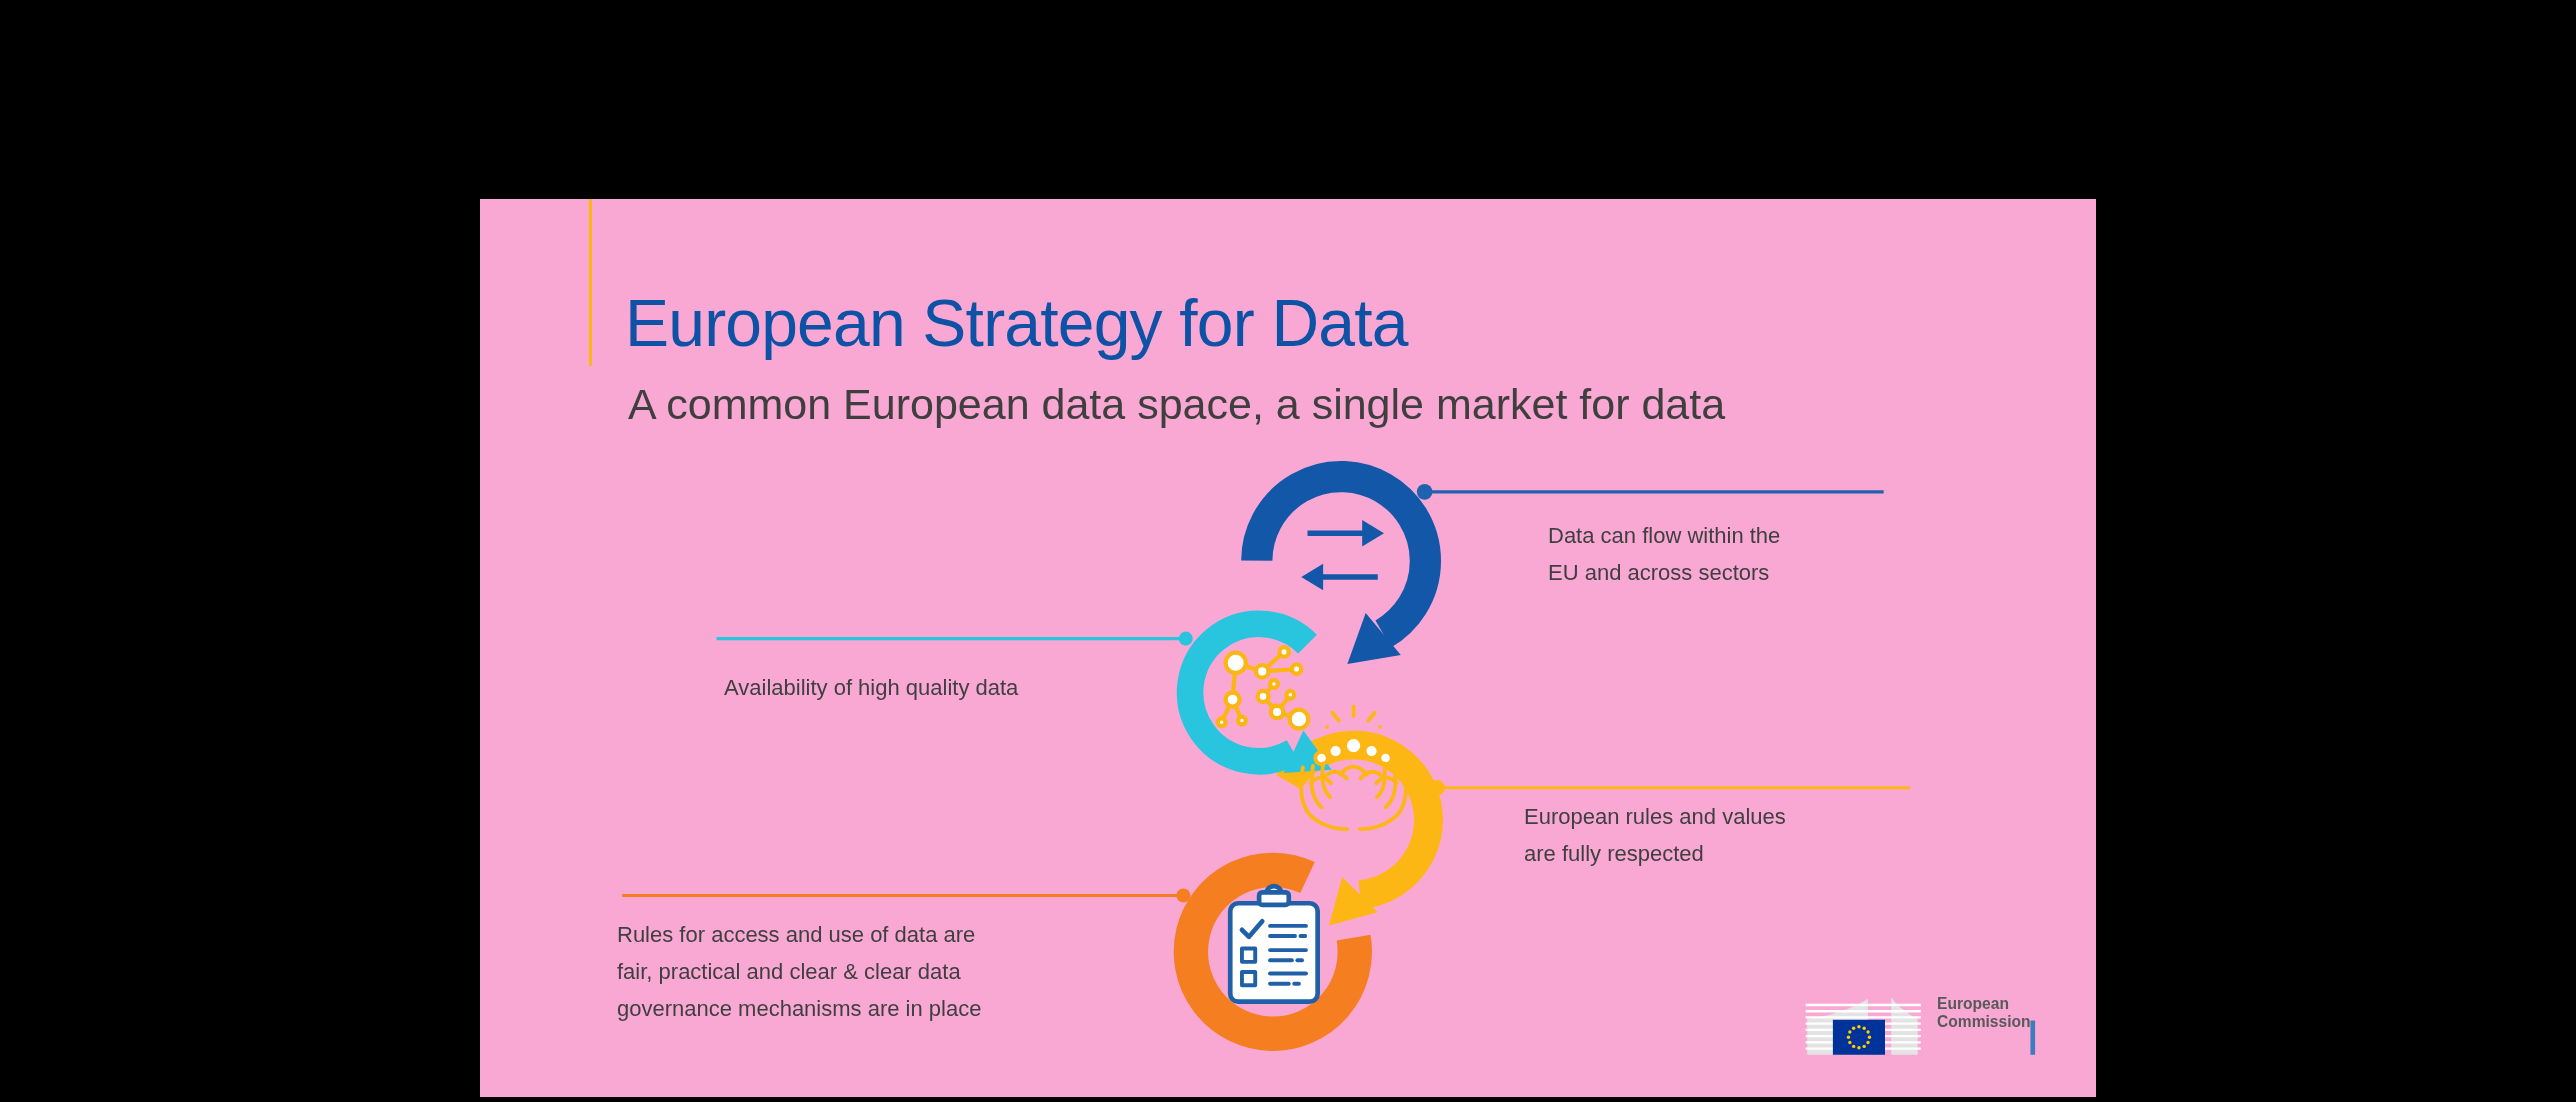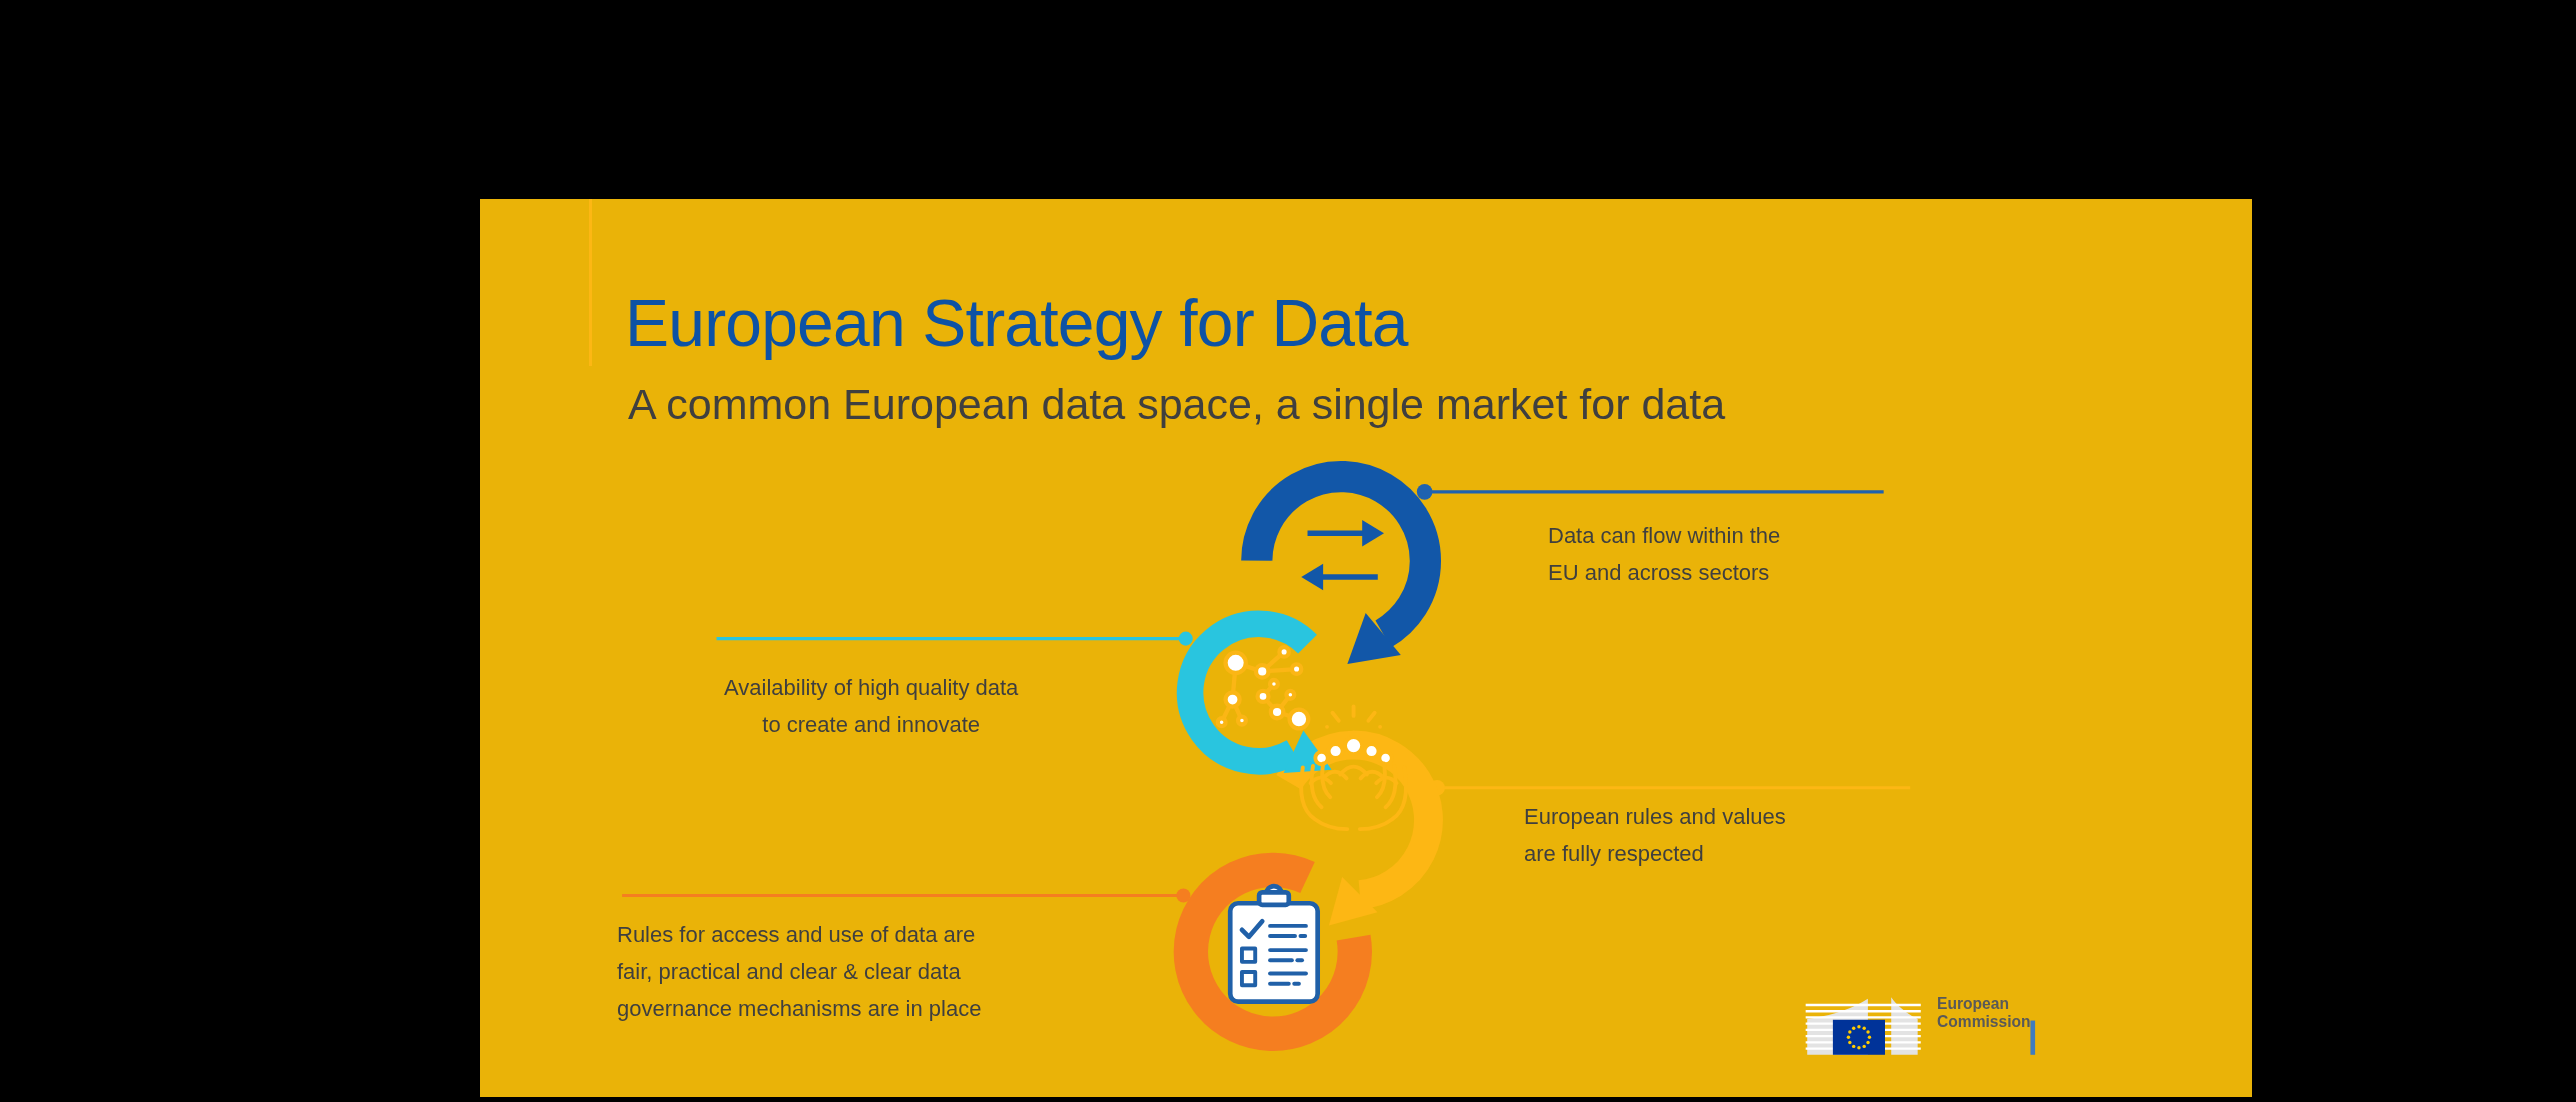--- a/index.html
+++ b/index.html
@@ -11,23 +11,23 @@
     width: 2576px;
     height: 1102px;
     background: #000000;
     overflow: hidden;
     font-family: "Liberation Sans", sans-serif;
   }
   .slide {
     position: absolute;
     left: 480px;
     top: 199px;
-    width: 1772px;
+    width: 1616px;
     height: 898px;
-    background: #eab308;
+    background: #f9a8d4;
   }
   .accent-bar {
     position: absolute;
     left: 109px;
     top: 0;
     width: 3.1px;
     height: 167px;
     background: #fdb714;
   }
   .title {
@@ -207,21 +207,20 @@
       <path d="M 1043 1005 h 6" stroke-width="5"></path>
     </g>
   </svg>
 
   <div class="step-label label-1">
     <div>Data can flow within the</div>
     <div>EU and across sectors</div>
   </div>
   <div class="step-label label-2">
     <div>Availability of high quality data</div>
-    <div>to create and innovate</div>
   </div>
   <div class="step-label label-3">
     <div>European rules and values</div>
     <div>are fully respected</div>
   </div>
   <div class="step-label label-4">
     <div>Rules for access and use of data are</div>
     <div>fair, practical and clear &amp; clear data</div>
     <div>governance mechanisms are in place</div>
   </div>

